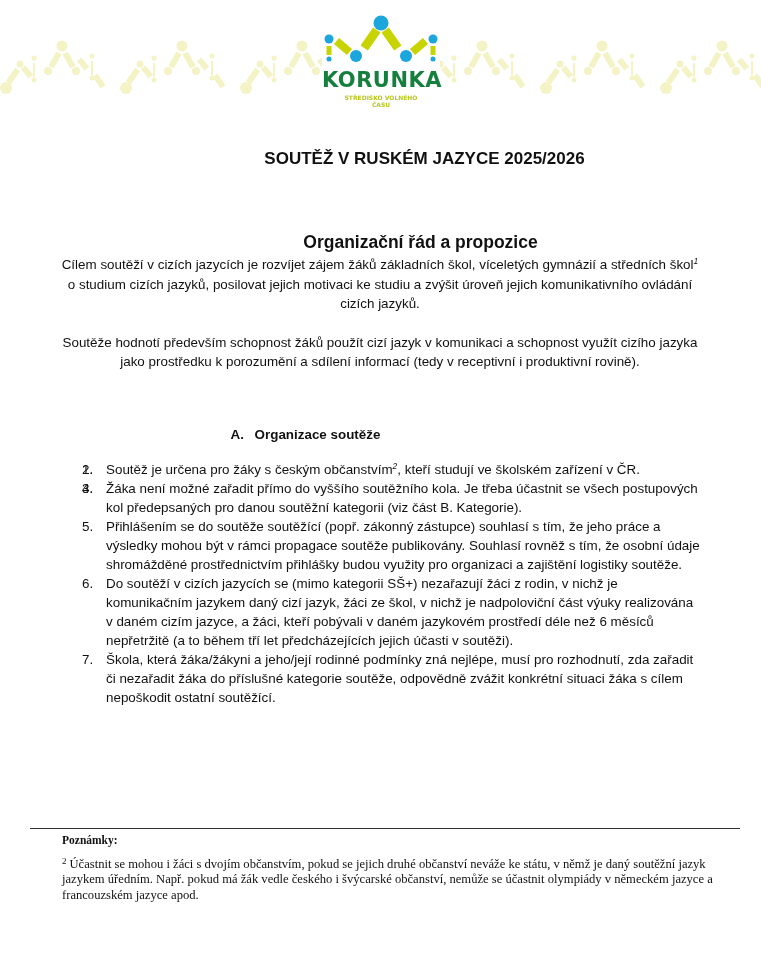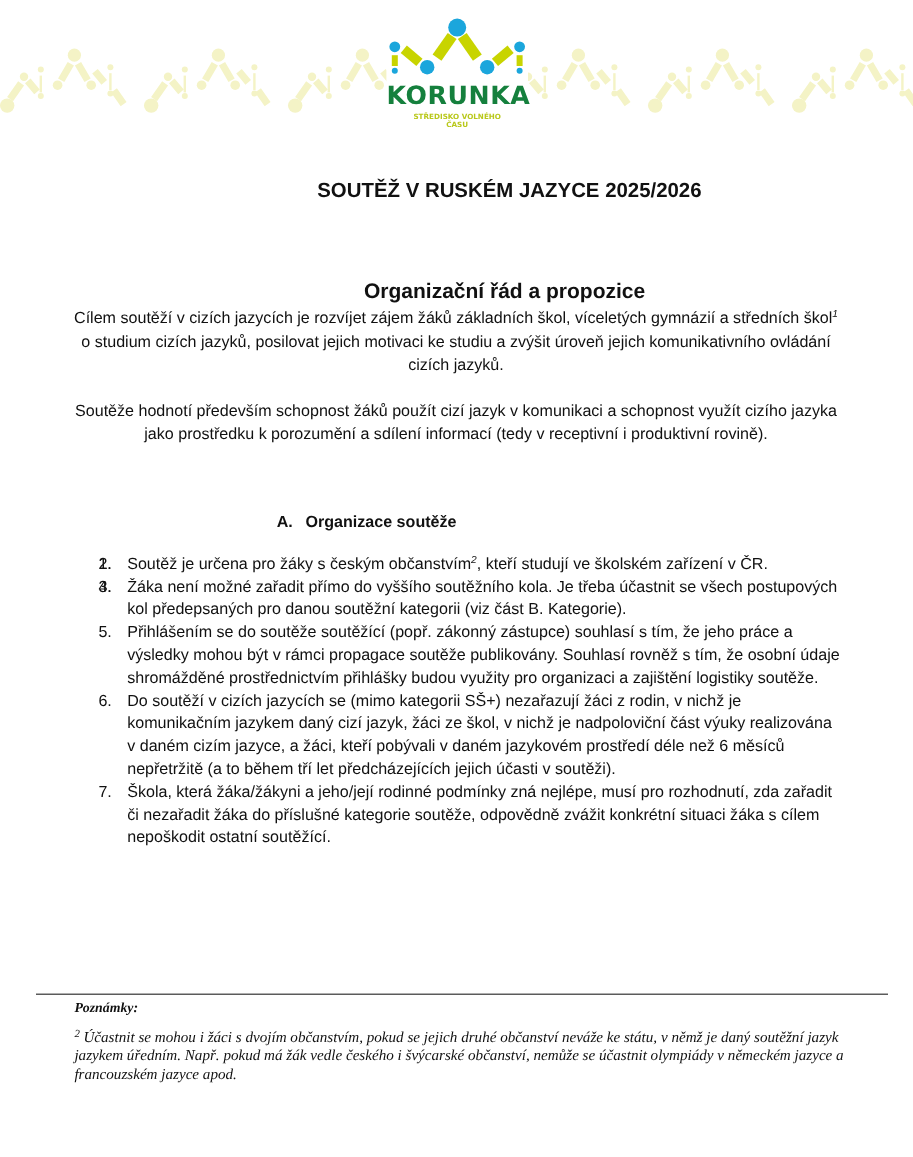--- a/index.html
+++ b/index.html
@@ -52,21 +52,21 @@
       font-size: 13.4px; line-height: 19px; margin: 0; padding: 0; list-style: none;
     }
     .rules li { position: relative; padding-left: 24px; }
     .rules .num { position: absolute; left: 0; top: 0; }
     .divider {
       position: absolute; left: 30px; top: 828px; width: 710px; height: 1px;
       background: #333333;
     }
     .notes {
       position: absolute; left: 62px; top: 833px; width: 660px;
-      font-family: "Liberation Serif", "DejaVu Serif", serif; font-style: italic;
+      font-family: "Liberation Serif", "DejaVu Serif", serif; 
       font-size: 12.6px; line-height: 15.5px; color: #111111;
     }
     .notes .notes-head { font-weight: bold; font-size: 11.5px; margin-bottom: 8px; }
     .notes .note { margin: 0; }
     .notes .note sup { font-size: 9px; vertical-align: 4px; line-height: 0; margin-right: 3px; }
     .notes .note + .note { margin-top: 2px; }
   </style>
 </head>
 <body>
 

